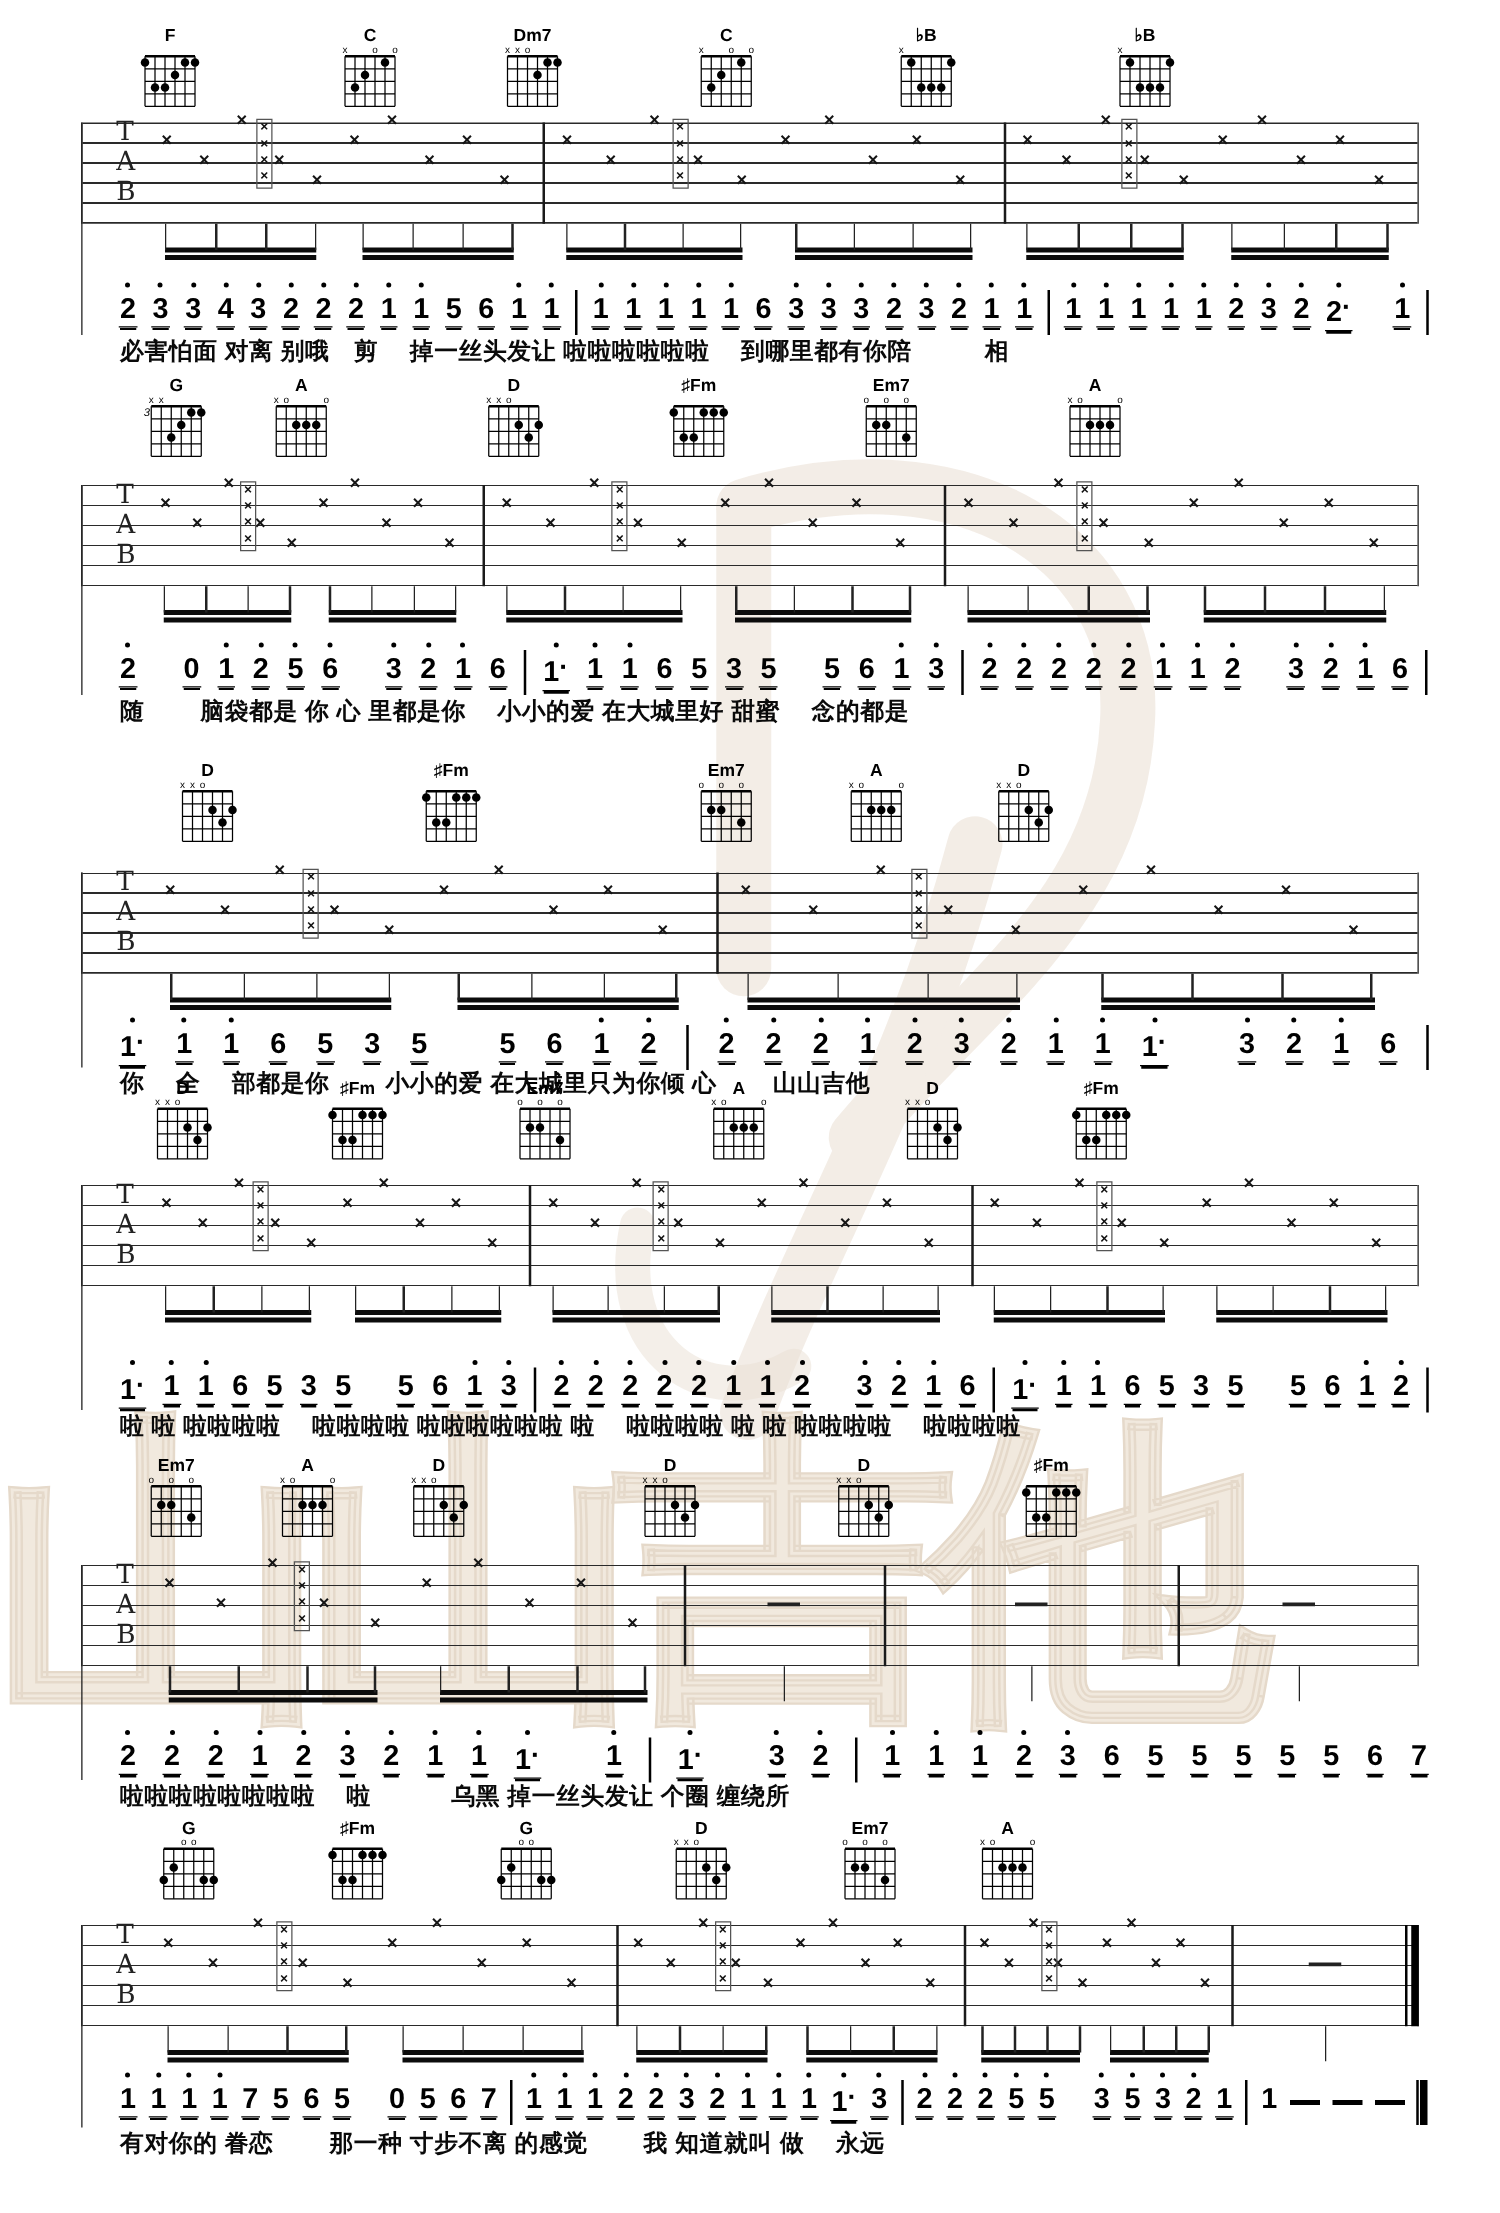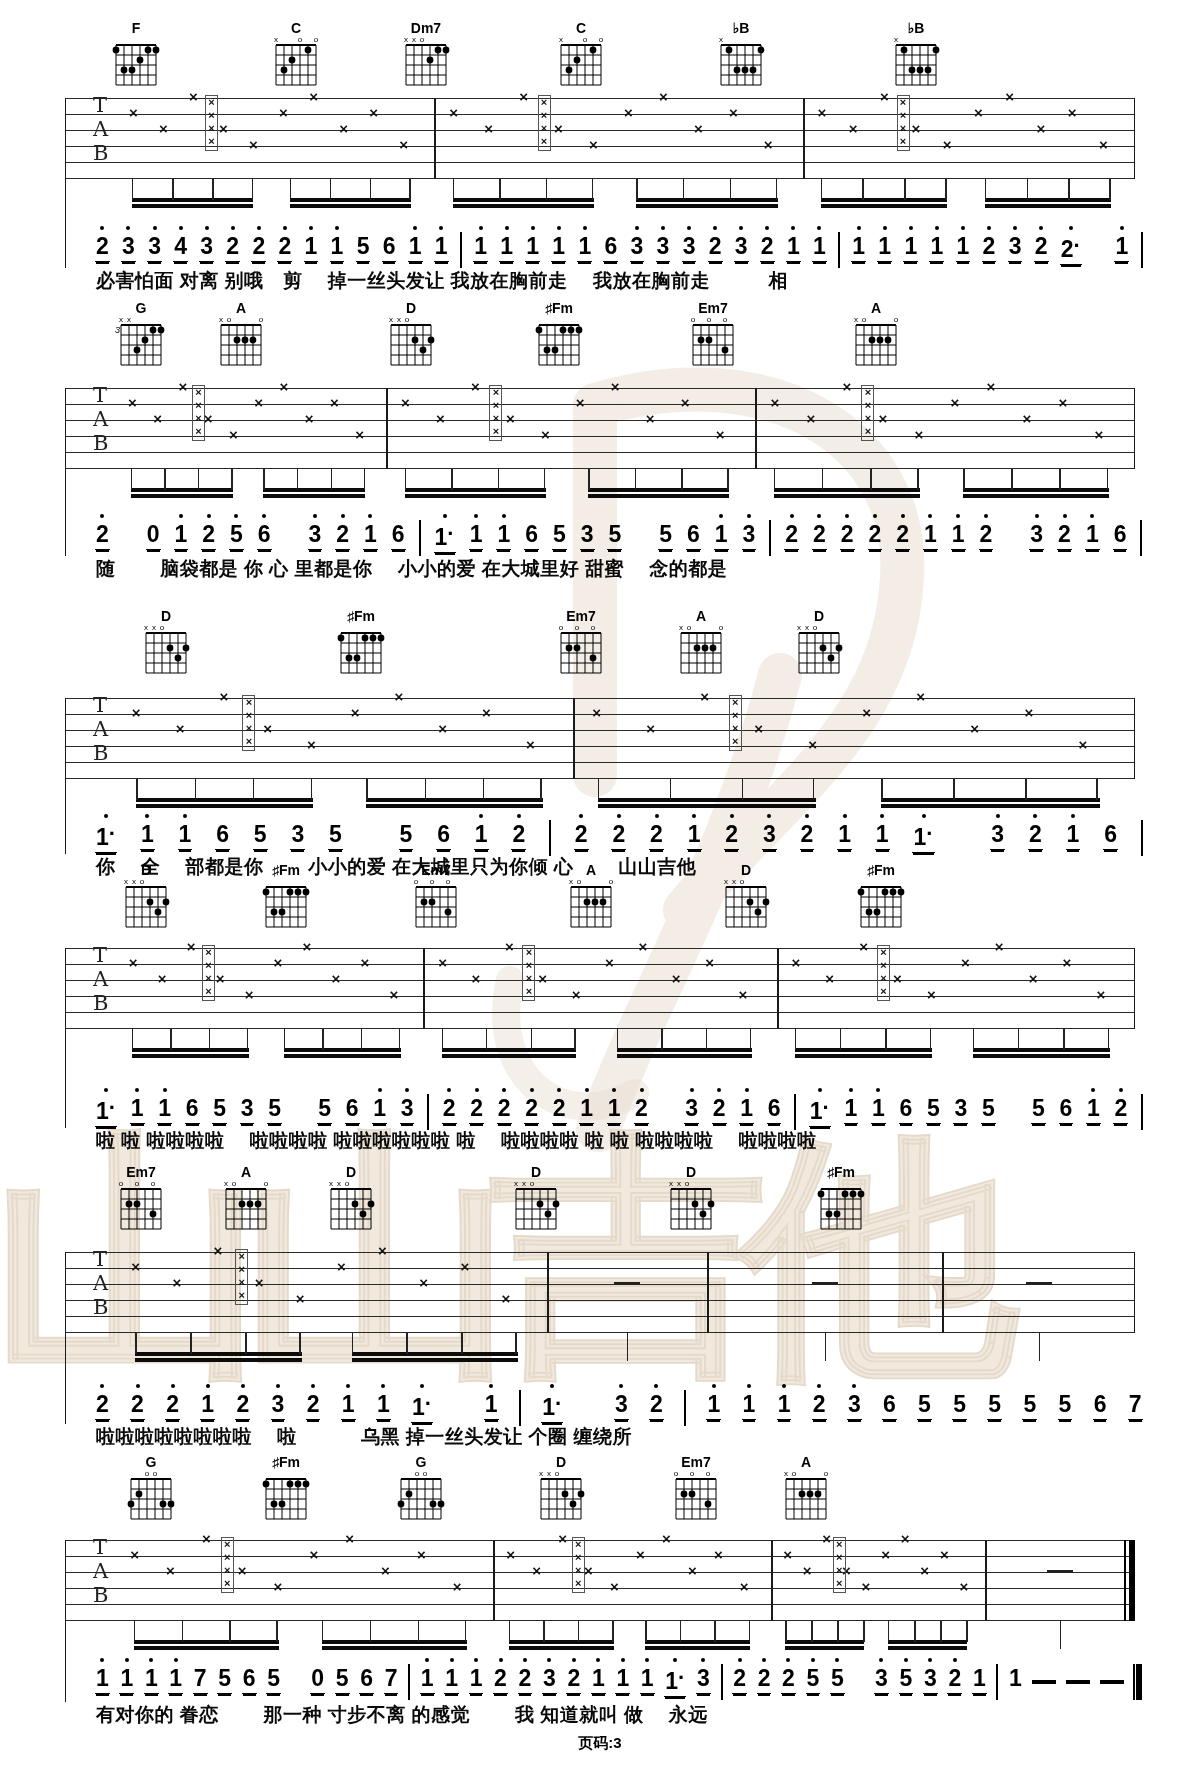--- a/index.html
+++ b/index.html
@@ -318,21 +318,21 @@
           <div class="n"><div class="hd"></div><span class="num">1</span></div>
           <div class="n"><div class="hd"></div><span class="num">1</span></div>
           <div class="n"><div class="hd"></div><span class="num">2</span></div>
           <div class="n"><div class="hd"></div><span class="num">3</span></div>
           <div class="n"><div class="hd"></div><span class="num">2</span></div>
           <div class="n"><div class="hd"></div><span class="num">2<span class="sd">·</span></span></div>
           <div class="jsp"></div>
           <div class="n"><div class="hd"></div><span class="num">1</span></div>
           <div class="jbar"></div>
         </div>
-        <div class="lyr" style="top: 268px;">必害怕面 对离 别哦　剪　 掉一丝头发让 我放在胸前走　 我放在胸前走　　　相</div>
+        <div class="lyr" style="top: 268px;">必害怕面 对离 别哦　剪　 掉一丝头发让 啦啦啦啦啦啦　 到哪里都有你陪　　　相</div>
       </div>
       <div class="sys">
         <div class="chord" style="left: 112px; top: 300px;"><svg width="56" height="78" viewBox="0 0 56 78">
             <text x="29" y="13" text-anchor="middle" font-size="14" font-weight="bold" font-family="Liberation Sans,sans-serif" fill="#000">G</text>
             <text x="9" y="22" text-anchor="middle" font-size="8" fill="#000">x</text>
             <text x="17" y="22" text-anchor="middle" font-size="8" fill="#000">x</text>
             <text x="3" y="33" font-size="9" font-style="italic" fill="#000">3</text>
             <line x1="9" y1="25" x2="9" y2="65" stroke="#000" stroke-width="1"></line>
             <line x1="17" y1="25" x2="17" y2="65" stroke="#000" stroke-width="1"></line>
             <line x1="25" y1="25" x2="25" y2="65" stroke="#000" stroke-width="1"></line>
@@ -1504,14 +1504,13 @@
           <div class="n"><span class="num plain">1</span></div>
           <div class="jdash"></div>
           <div class="jdash"></div>
           <div class="jdash"></div>
           <div class="jfin"></div>
         </div>
         <div class="lyr" style="top: 1702px;">有对你的 眷恋　　 那一种 寸步不离 的感觉　　 我 知道就叫 做　 永远</div>
       </div>
     </div>
 
-  <div class="footer">页码:3</div>
 </div>
 
 </body></html>

